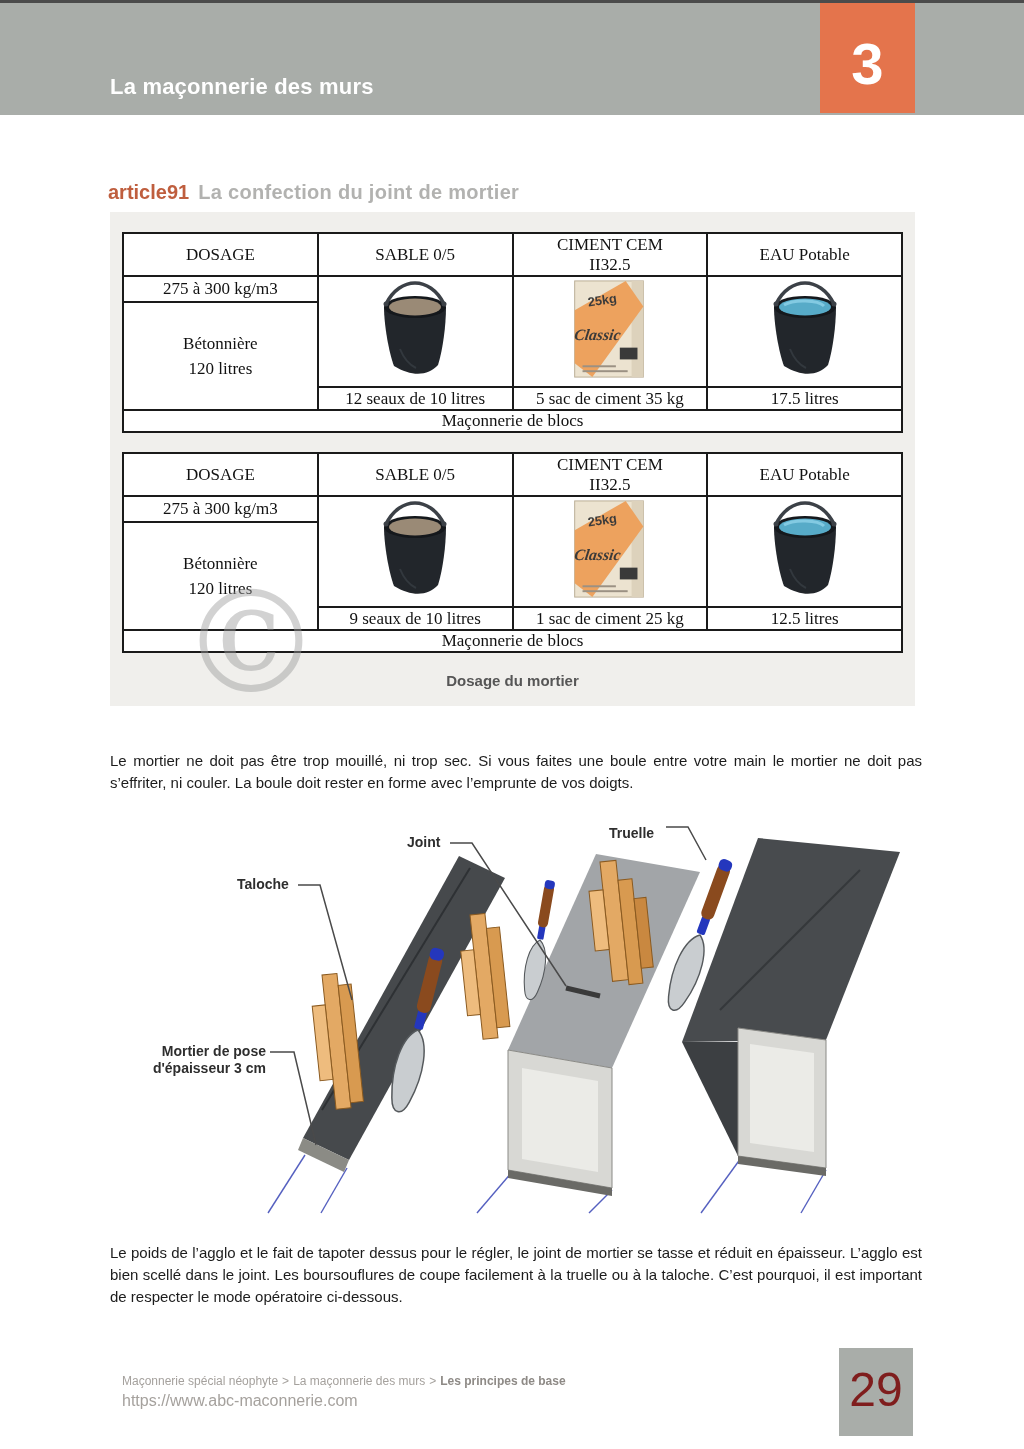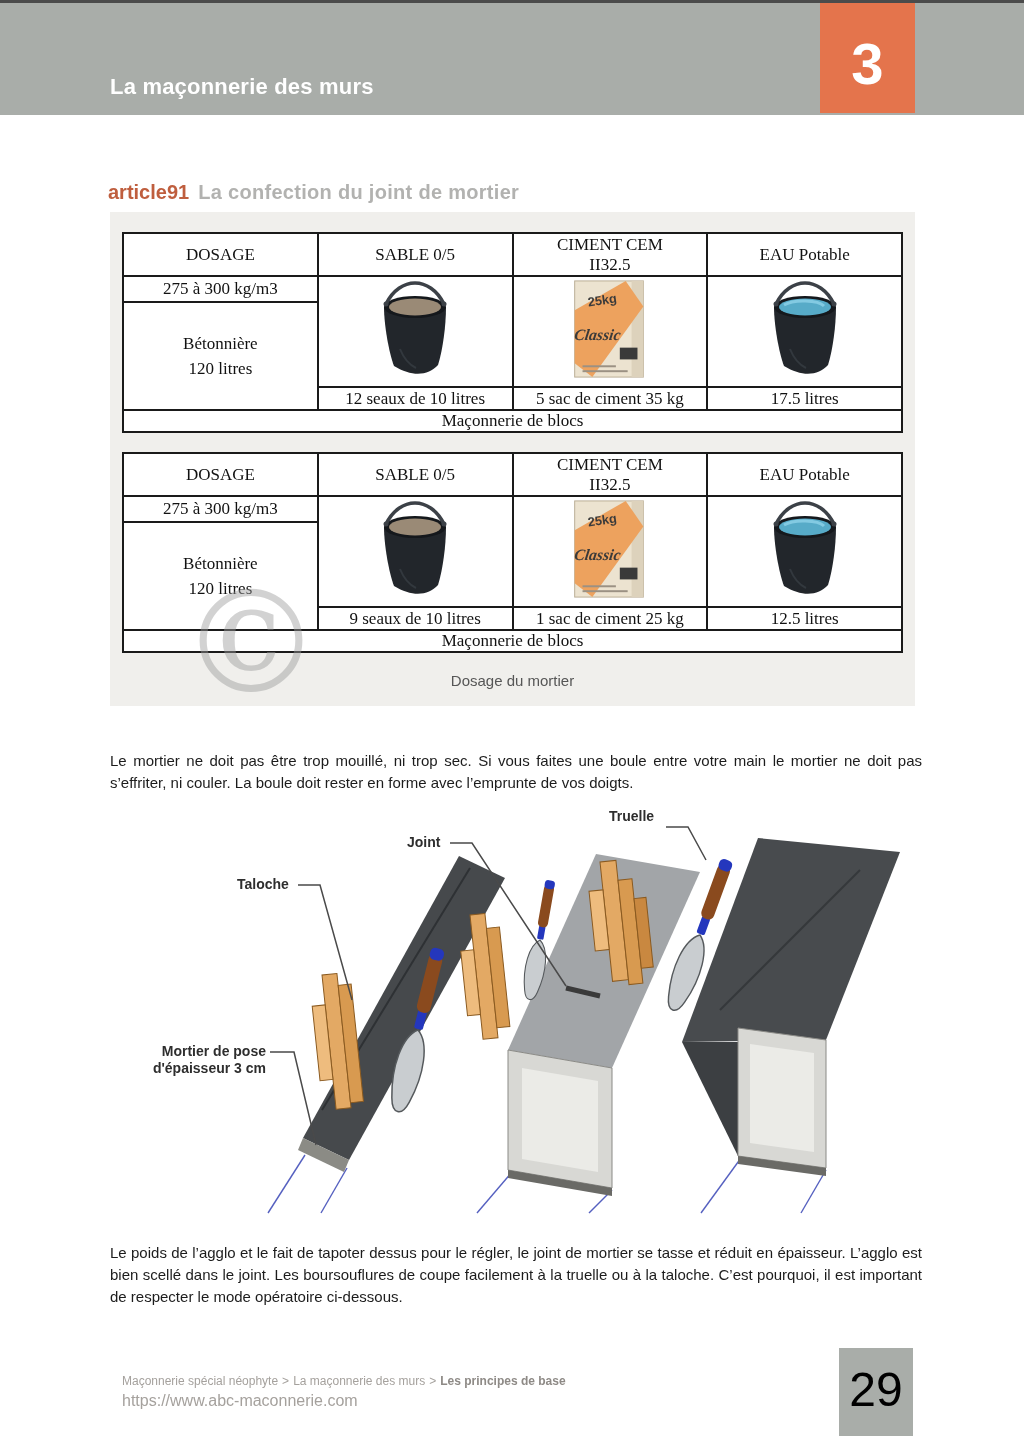--- a/index.html
+++ b/index.html
@@ -23,49 +23,49 @@
   .panel{position:absolute;left:110px;top:212px;width:805px;height:494px;background:#f0efec;}
   table.dosage{position:absolute;left:12px;border-collapse:collapse;table-layout:fixed;
                width:781px;background:#ffffff;font-family:"Liberation Serif",serif;color:#111;}
   table.dosage td,table.dosage th{border:2px solid #1a1a1a;text-align:center;vertical-align:middle;
                padding:0 2px;font-weight:normal;font-size:17px;line-height:20px;}
   .t1{top:20px;} .t2{top:240px;}
   .hline2{display:block;}
   .mixcell div{line-height:25px;}
   .imgcell{vertical-align:middle;}
   .caption{position:absolute;left:0;top:460px;width:805px;text-align:center;
-           font-size:15px;font-weight:normal;color:#565656;}
+           font-size:15px;font-weight:bold;color:#565656;}
 
   
   .wm-copy{position:absolute;left:180px;top:572px;font-size:142px;line-height:1;
            color:#9c9c9c;opacity:.45;z-index:3;pointer-events:none;font-family:"DejaVu Serif",serif;}
   .wm-brand{position:absolute;left:212px;top:676px;font-size:148px;font-weight:bold;line-height:1;
             color:#e9e9e9;letter-spacing:6px;z-index:0;pointer-events:none;}
 
   
   .para{position:absolute;left:110px;width:812px;font-size:15px;line-height:22px;color:#1c1c1c;
         text-align:justify;z-index:1;}
   .p1{top:735px;} .p2{top:1227px;}
 
   
   .diagram-svg{position:absolute;left:120px;top:808px;z-index:1;}
   .dlabel{position:absolute;z-index:2;font-size:14px;font-weight:bold;color:#2e2e2e;line-height:17px;}
   .dl-taloche{left:237px;top:876px;}
   .dl-joint{left:407px;top:834px;}
-  .dl-truelle{left:609px;top:808px;}
+  .dl-truelle{left:609px;top:825px;}
   .dl-mortier{left:138px;top:1043px;width:128px;text-align:right;}
 
   
   .breadcrumb{position:absolute;left:122px;top:1374px;font-size:12px;color:#a5a19d;}
   .breadcrumb .sep{margin:0 4px;}
   .breadcrumb .last{font-weight:bold;color:#8e8a86;}
   .site-url{position:absolute;left:122px;top:1392px;font-size:16px;color:#a5a19d;text-decoration:none;}
   .page-box{position:absolute;left:839px;top:1348px;width:74px;height:88px;background:#a9ada9;
             display:flex;align-items:center;justify-content:center;}
-  .page-box span{font-size:48px;color:#000000;font-weight:400;transform:translateY(-3px);}
+  .page-box span{font-size:48px;color:#7f1d1d;font-weight:400;transform:translateY(-3px);}
 </style>
 </head>
 <body>
 
 <svg width="0" height="0" style="position:absolute">
   <defs>
     <g id="bucket">
       <path d="M14,28 C14,46 19,74 24,87 C42,98 58,97 68,86 C73,70 76,46 76,28 Z" fill="#22262b"></path>
       <ellipse cx="45" cy="28" rx="31" ry="11" fill="#15181c"></ellipse>
       <path d="M16,25 C30,-3 60,-3 74,25" stroke="#3c4147" stroke-width="3.5" fill="none"></path>

